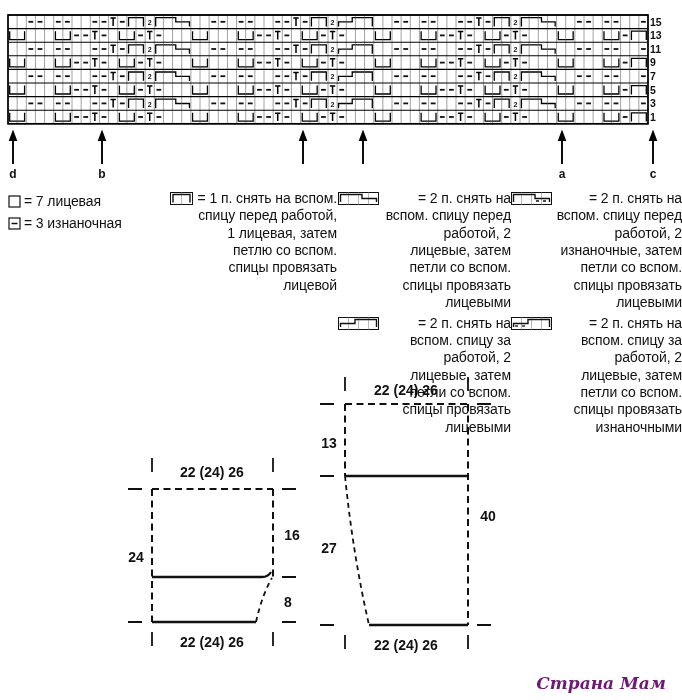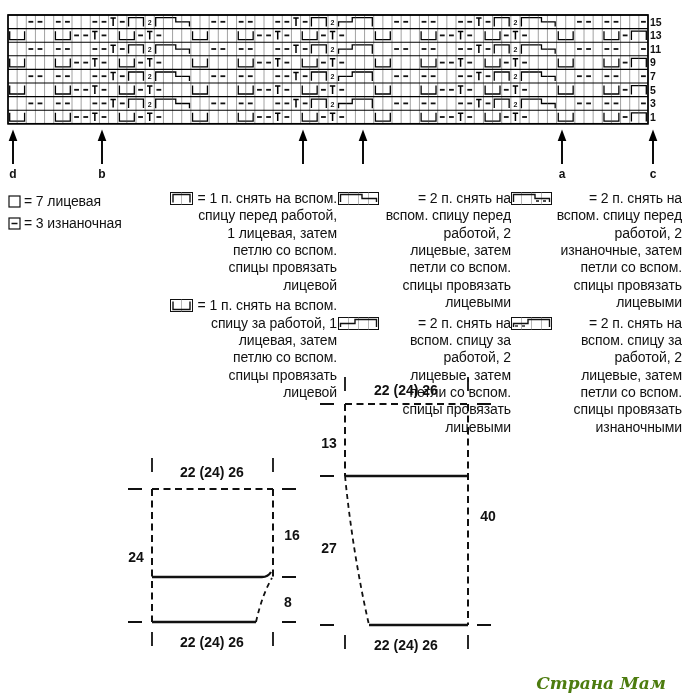--- a/index.html
+++ b/index.html
@@ -449,30 +449,20 @@
     <div class="li">
       <span class="sym">
         <svg width="23" height="13">
             <rect x="0.5" y="0.5" width="22" height="12" fill="none" stroke="#111"></rect>
             <line x1="11.5" y1="0.5" x2="11.5" y2="12.5" stroke="#999" stroke-width="0.7"></line>
             <path d="M3 10.5 V2.5 H20 V10.5" fill="none" stroke="#111" stroke-width="1.4"></path>
           </svg>
       </span>
       <span class="txt">= 1 п. снять на вспом. спицу перед работой, 1 лицевая, затем петлю со вспом. спицы провязать лицевой</span>
     </div>
-    <div class="li">
-      <span class="sym">
-        <svg width="23" height="13">
-            <rect x="0.5" y="0.5" width="22" height="12" fill="none" stroke="#111"></rect>
-            <line x1="11.5" y1="0.5" x2="11.5" y2="12.5" stroke="#999" stroke-width="0.7"></line>
-            <path d="M3 2.5 V10.5 H20 V2.5" fill="none" stroke="#111" stroke-width="1.4"></path>
-          </svg>
-      </span>
-      <span class="txt">= 1 п. снять на вспом. спицу за работой, 1 лицевая, затем петлю со вспом. спицы провязать лицевой</span>
-    </div>
   </div>
 
   <div class="legend" style="left:338px;top:190px;width:173px;">
     <div class="li">
       <span class="sym">
         <svg width="41" height="13">
             <rect x="0.5" y="0.5" width="40" height="12" fill="none" stroke="#111"></rect>
             <line x1="10.5" y1="0.5" x2="10.5" y2="12.5" stroke="#999" stroke-width="0.7"></line>
             <line x1="20.5" y1="0.5" x2="20.5" y2="12.5" stroke="#999" stroke-width="0.7"></line>
             <line x1="30.5" y1="0.5" x2="30.5" y2="12.5" stroke="#999" stroke-width="0.7"></line>
@@ -568,15 +558,15 @@
       <line class="sd" x1="477" y1="39" x2="491" y2="39"></line>
       <line class="sd" x1="320" y1="111" x2="334" y2="111"></line>
       <line class="sd" x1="320" y1="260" x2="334" y2="260"></line>
       <line class="sd" x1="477" y1="260" x2="491" y2="260"></line>
       <text class="dim" x="329" y="83" text-anchor="middle">13</text>
       <text class="dim" x="329" y="188" text-anchor="middle">27</text>
       <text class="dim" x="488" y="156" text-anchor="middle">40</text>
     </g>
   </svg>
 
-  <div class="watermark" style="color: #4d7c0f;">Страна Мам</div>
+  <div class="watermark" style="color: #701a75;">Страна Мам</div>
 
 </div>
 
 </body></html>

